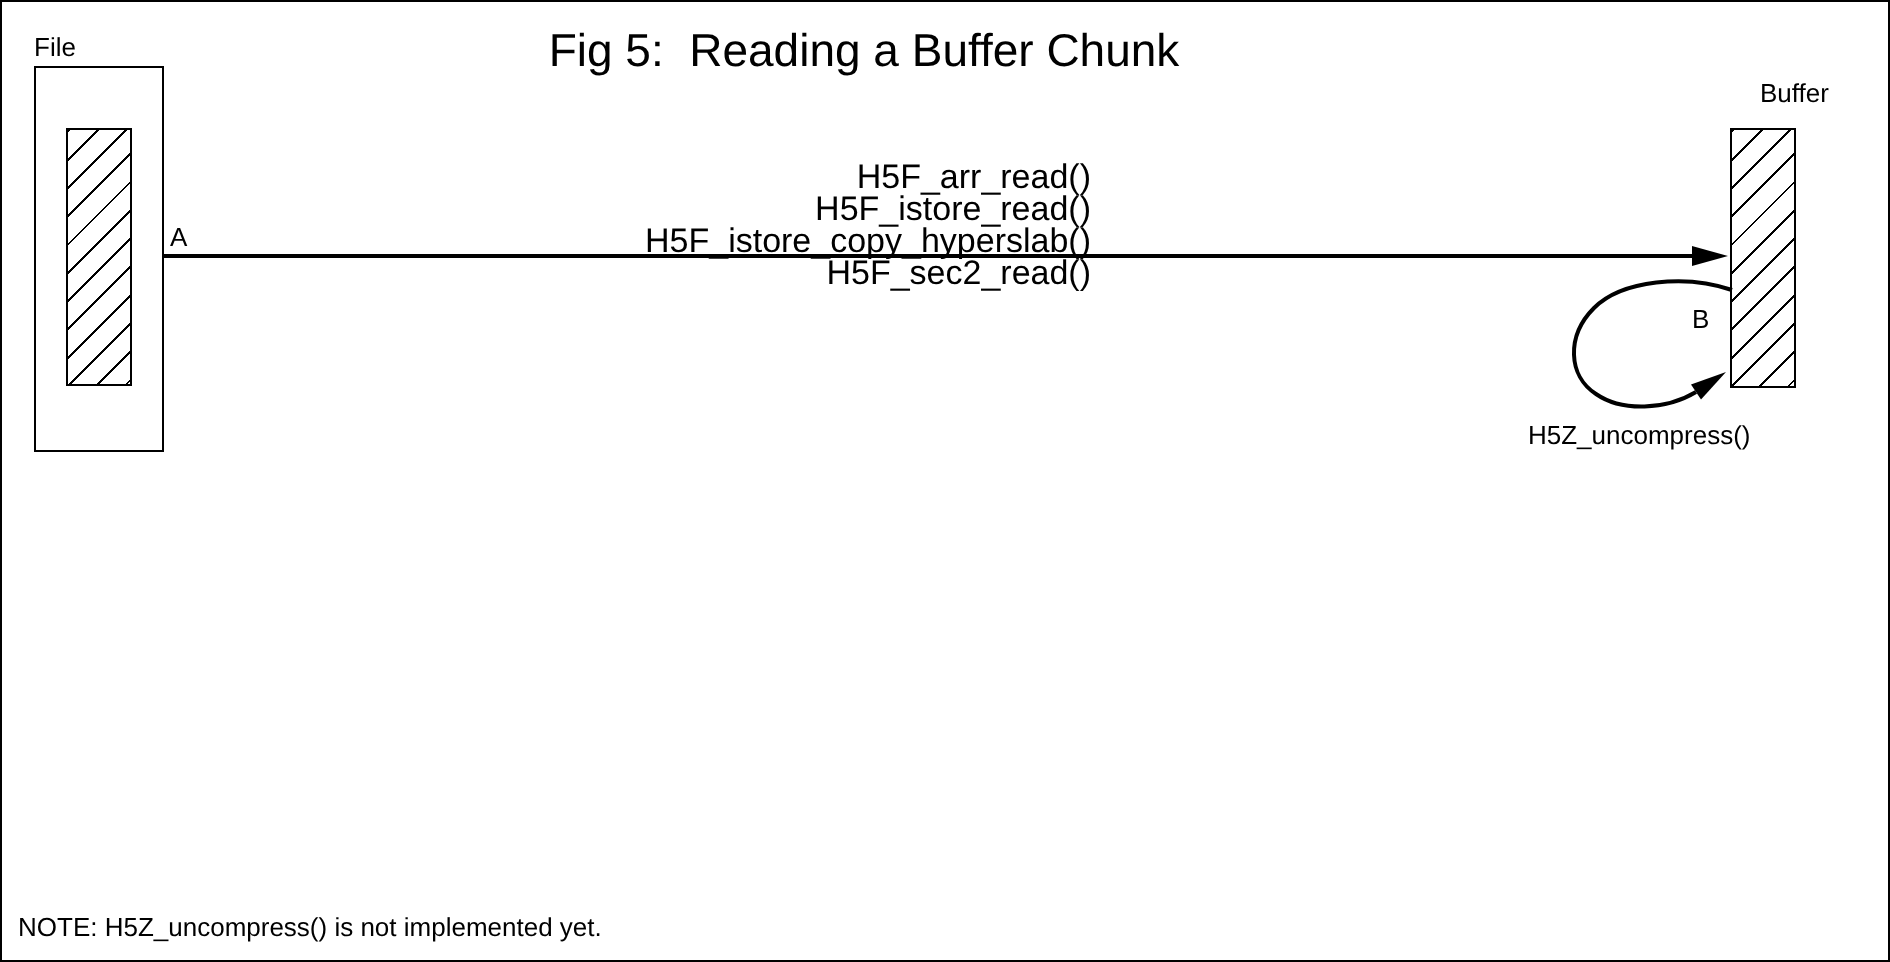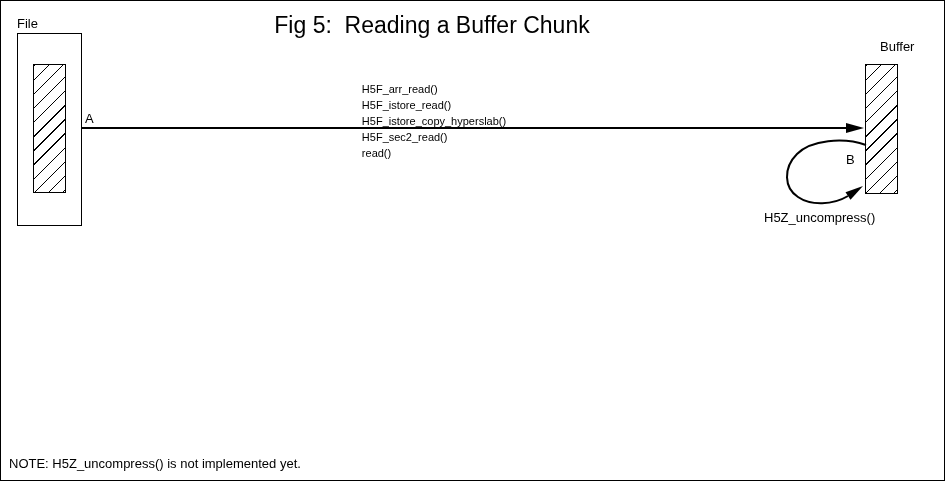--- a/index.html
+++ b/index.html
@@ -43,23 +43,23 @@
   .file-chunk { left: 32px; top: 63px; width: 33px; height: 129px; }
   .buffer-box { left: 864px; top: 63px; width: 33px; height: 130px; }
   .flow-svg { left: 0; top: 0; width: 945px; height: 481px; pointer-events: none; }
   .endpoint-label { font-size: 13px; }
   .label-a { left: 84px; top: 110px; }
   .label-b { left: 845px; top: 151px; }
   .call-stack {
     top: 80px;
     left: 433px;
     transform: translateX(-50%);
-    font-size: 11px;
+    font-size: 17px;
     line-height: 16px;
-    text-align: left;
+    text-align: right;
     white-space: nowrap;
   }
   .uncompress-caption { left: 763px; top: 209px; font-size: 13px; text-align: right; }
   .note { left: 8px; top: 455px; font-size: 13px; }
 </style>
 </head>
 <body>
 
 <div class="canvas">
 
@@ -82,20 +82,19 @@
   </svg>
 
   <div class="abs endpoint-label label-a">A</div>
   <div class="abs endpoint-label label-b">B</div>
 
   <div class="abs call-stack">
     <div>H5F_arr_read()</div>
     <div>H5F_istore_read()</div>
     <div>H5F_istore_copy_hyperslab()</div>
     <div>H5F_sec2_read()</div>
-    <div>read()</div>
   </div>
 
   <div class="abs uncompress-caption">H5Z_uncompress()</div>
 
   <div class="abs note">NOTE: H5Z_uncompress() is not implemented yet.</div>
 
 </div>
 
 </body></html>

